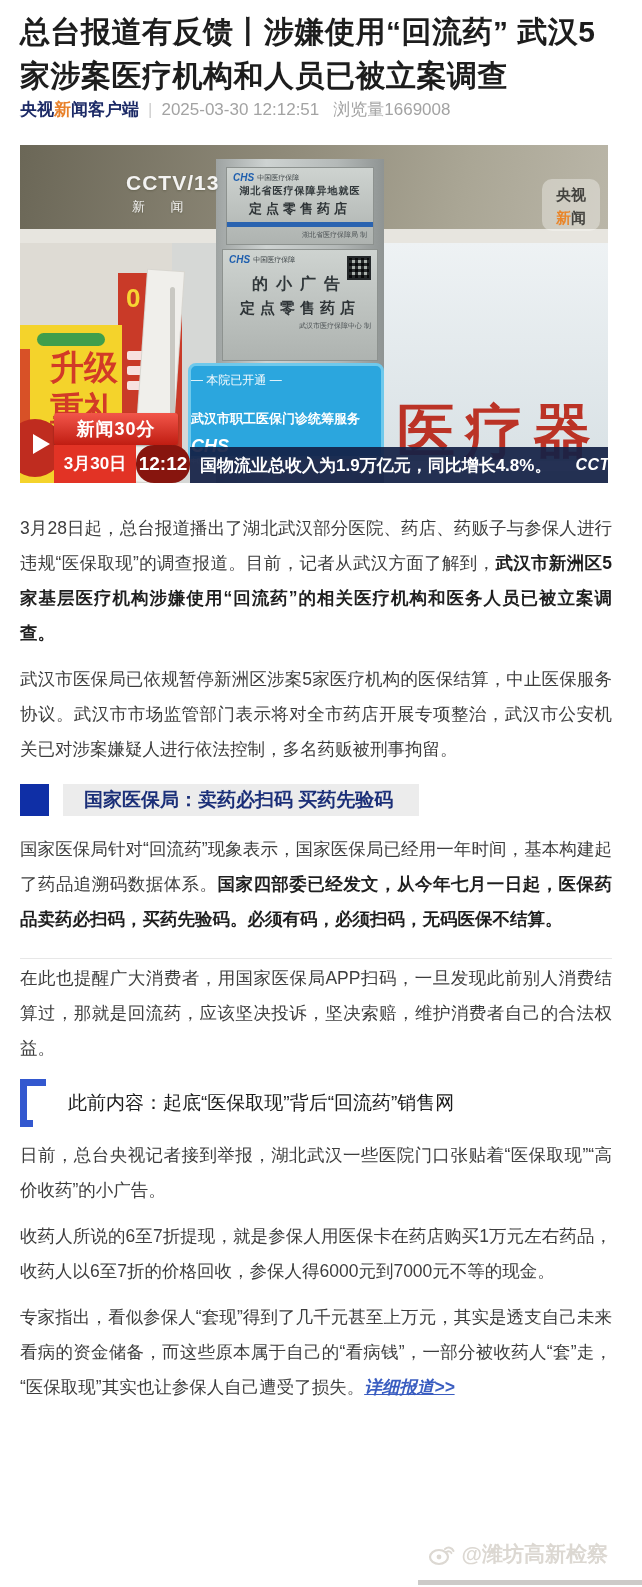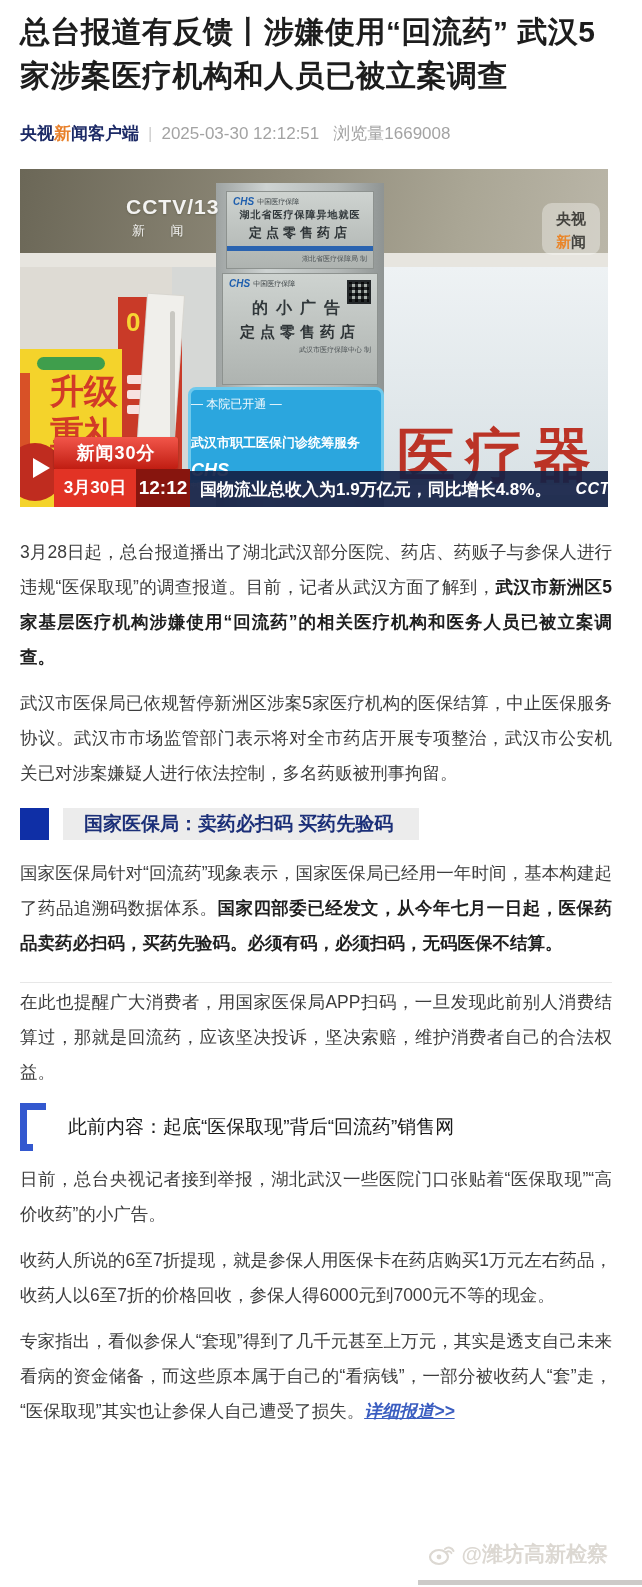--- a/index.html
+++ b/index.html
@@ -2,21 +2,21 @@
 <html lang="zh"><head>
 <meta charset="utf-8">
 <style>
   * { margin:0; padding:0; box-sizing:border-box; }
   html,body { width:642px; height:1587px; background:#ffffff; overflow:hidden;
               font-family:"Liberation Sans","DejaVu Sans",sans-serif; }
   .container { position:relative; width:642px; height:1587px; padding:10px 30px 0 20px; }
 
   
   .title { font-size:30px; font-weight:700; line-height:44px; color:#1d1d1d; letter-spacing:.5px; }
-  .meta { margin-top:24px; font-size:17px; color:#a3a3a3; display:flex; align-items:center; white-space:nowrap; }
+  .meta { margin-top:0; font-size:17px; color:#a3a3a3; display:flex; align-items:center; white-space:nowrap; }
   .brand { font-weight:700; color:#1c2a66; }
   .brand .hl { color:#e8802a; }
   .meta .sep { color:#cfcfcf; margin:0 9px; font-weight:400; }
   .meta .views { margin-left:14px; }
 
   
   .video { position:relative; margin-top:24px; width:588px; height:338px; background:#d6d8d6; overflow:hidden; }
   .v-ceiling { position:absolute; left:0; top:0; right:0; height:84px;
     background:linear-gradient(100deg,#6b6757,#908b7a 45%,#aaa695 75%,#bab6a8); }
   .v-beam { position:absolute; left:0; top:84px; right:0; height:14px; background:#e7e5df; }
@@ -84,21 +84,21 @@
     border-radius:50%; background:#bf2c1f; }
   .play-icon { position:absolute; left:13px; top:289px; width:0; height:0;
     border-left:17px solid #ffffff; border-top:10px solid transparent; border-bottom:10px solid transparent; }
   .prog-badge { position:absolute; left:34px; top:268px; width:124px; height:32px;
     background:linear-gradient(180deg,#f2564a,#c01d12); border-radius:3px; color:#fff;
     font-size:18px; font-weight:800; text-align:center; line-height:32px; letter-spacing:1px;
     box-shadow:0 1px 2px rgba(0,0,0,.3); }
   .date-badge { position:absolute; left:34px; top:300px; width:82px; height:38px; background:#e23325;
     color:#fff; font-size:17px; font-weight:700; text-align:center; line-height:38px; }
   .time-badge { position:absolute; left:116px; top:300px; width:54px; height:38px; background:#87150e;
-    color:#fff; font-size:19px; font-weight:800; text-align:center; line-height:38px; }
+    color:#fff; font-size:19px; font-weight:800; text-align:center; line-height:38px;border-radius:18px; }
   .ticker { position:absolute; left:170px; top:302px; right:0; height:36px;
     background:rgba(19,33,69,.92); display:flex; align-items:center; padding:0 8px 0 10px;
     gap:24px; overflow:hidden; }
   .ticker-text { color:#fff; font-size:17px; font-weight:700; white-space:nowrap; }
   .tk-cctv { color:#fff; font-size:16px; font-weight:800; font-style:italic; letter-spacing:.5px; }
 
   
   .article p { font-size:17.5px; line-height:35px; color:#3d3d3d; text-align:justify; margin:11px 0; }
   .article p strong { color:#1f1f1f; font-weight:700; }
   .p-first { margin-top:28px !important; }

